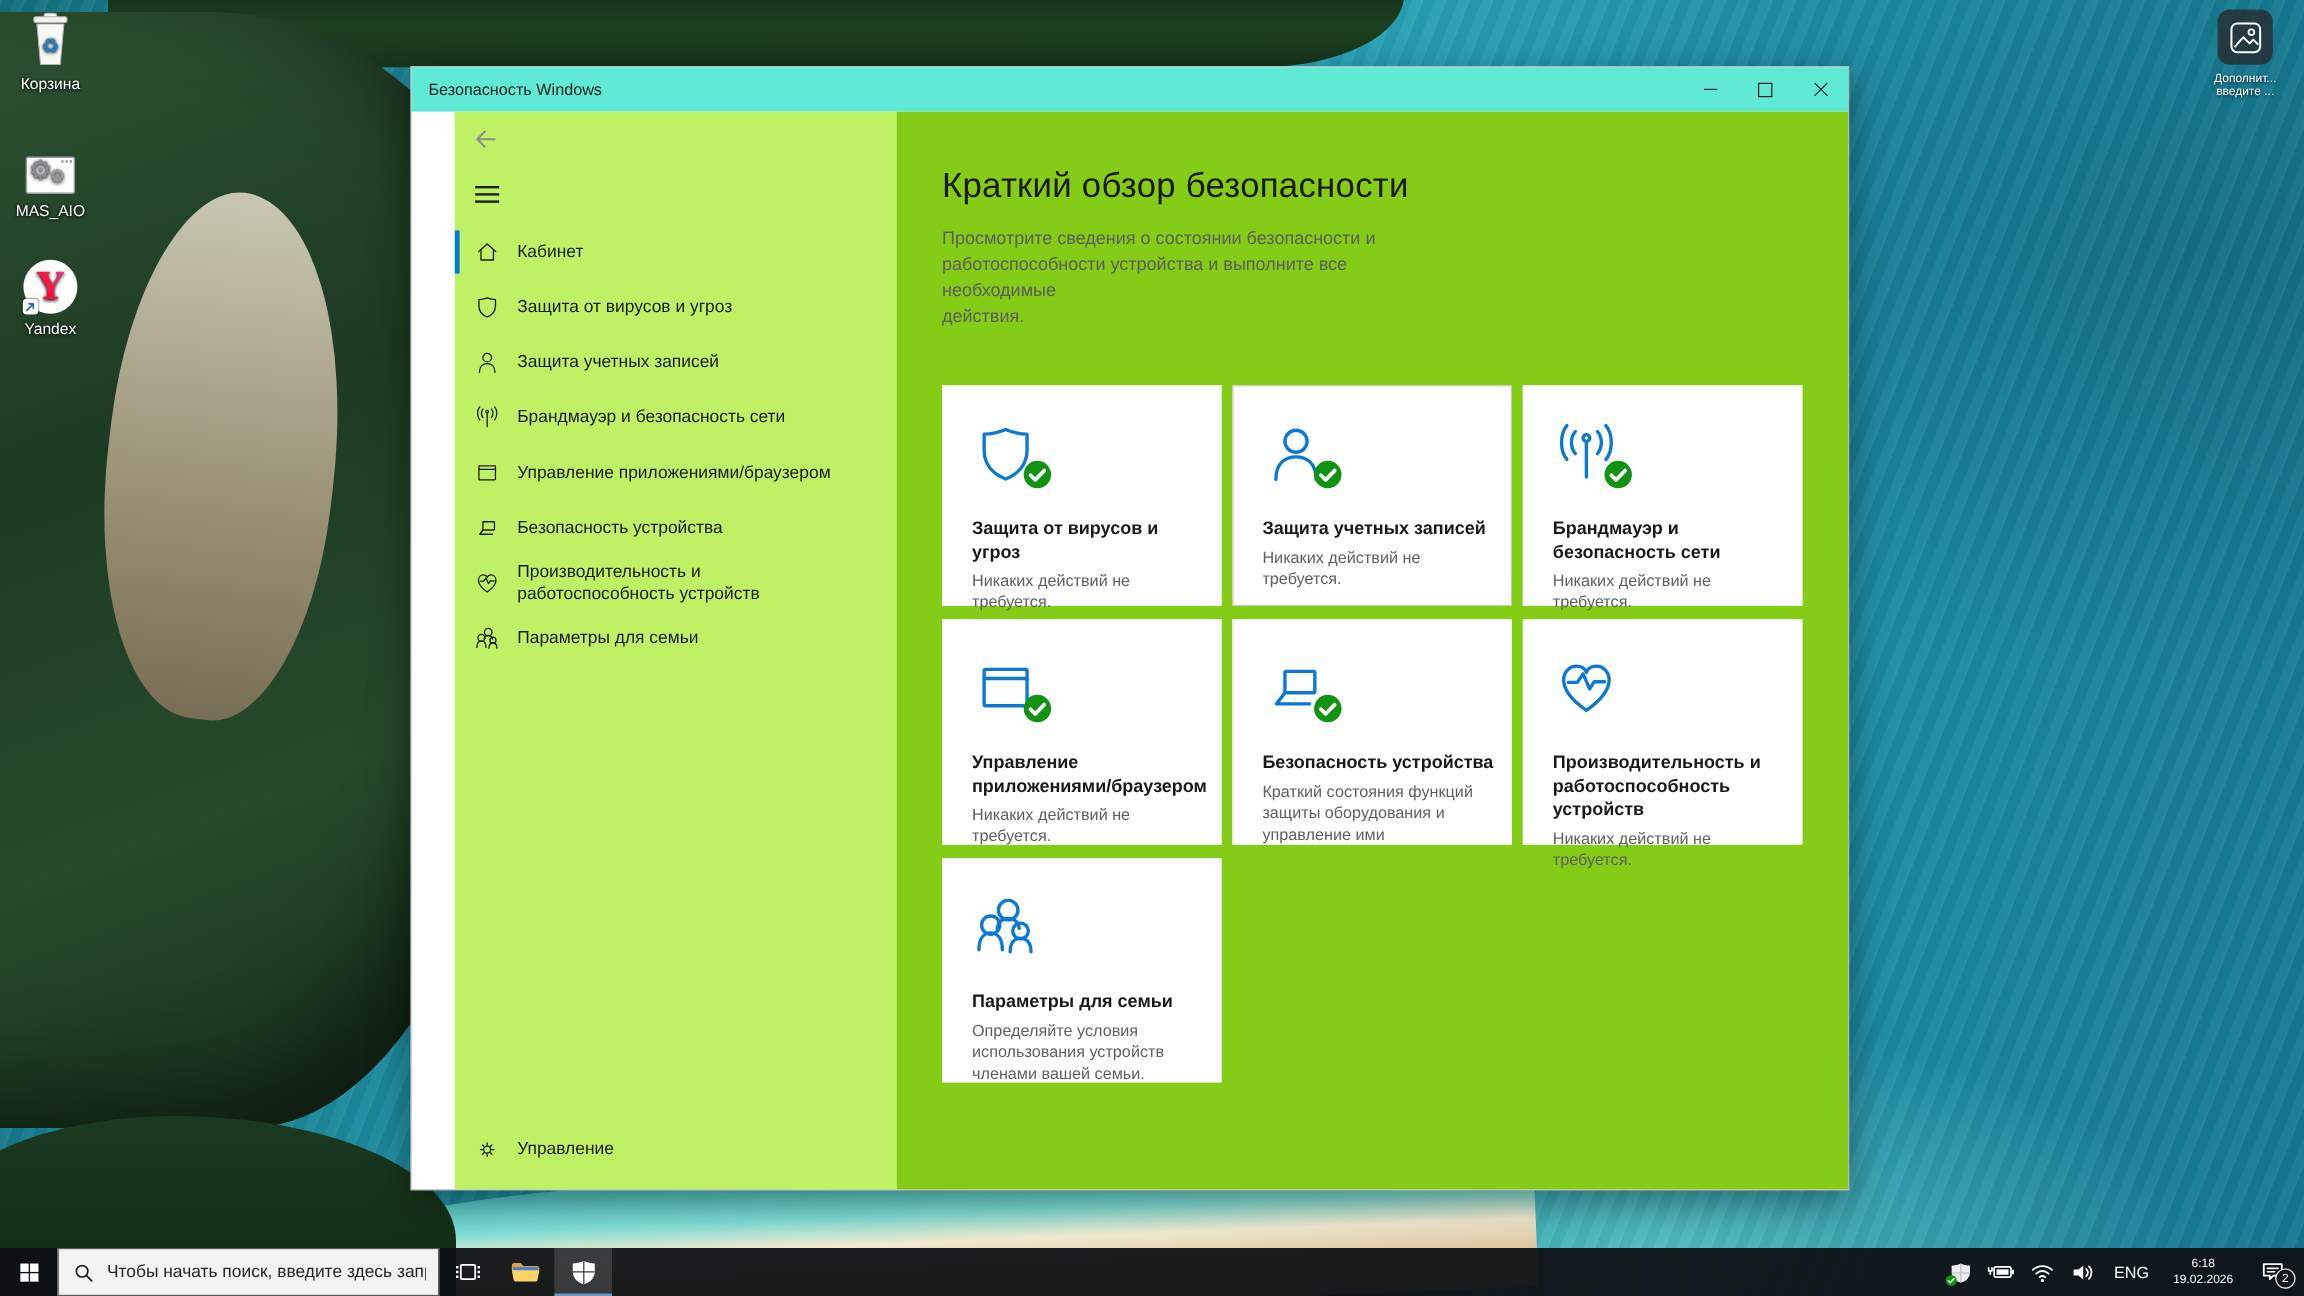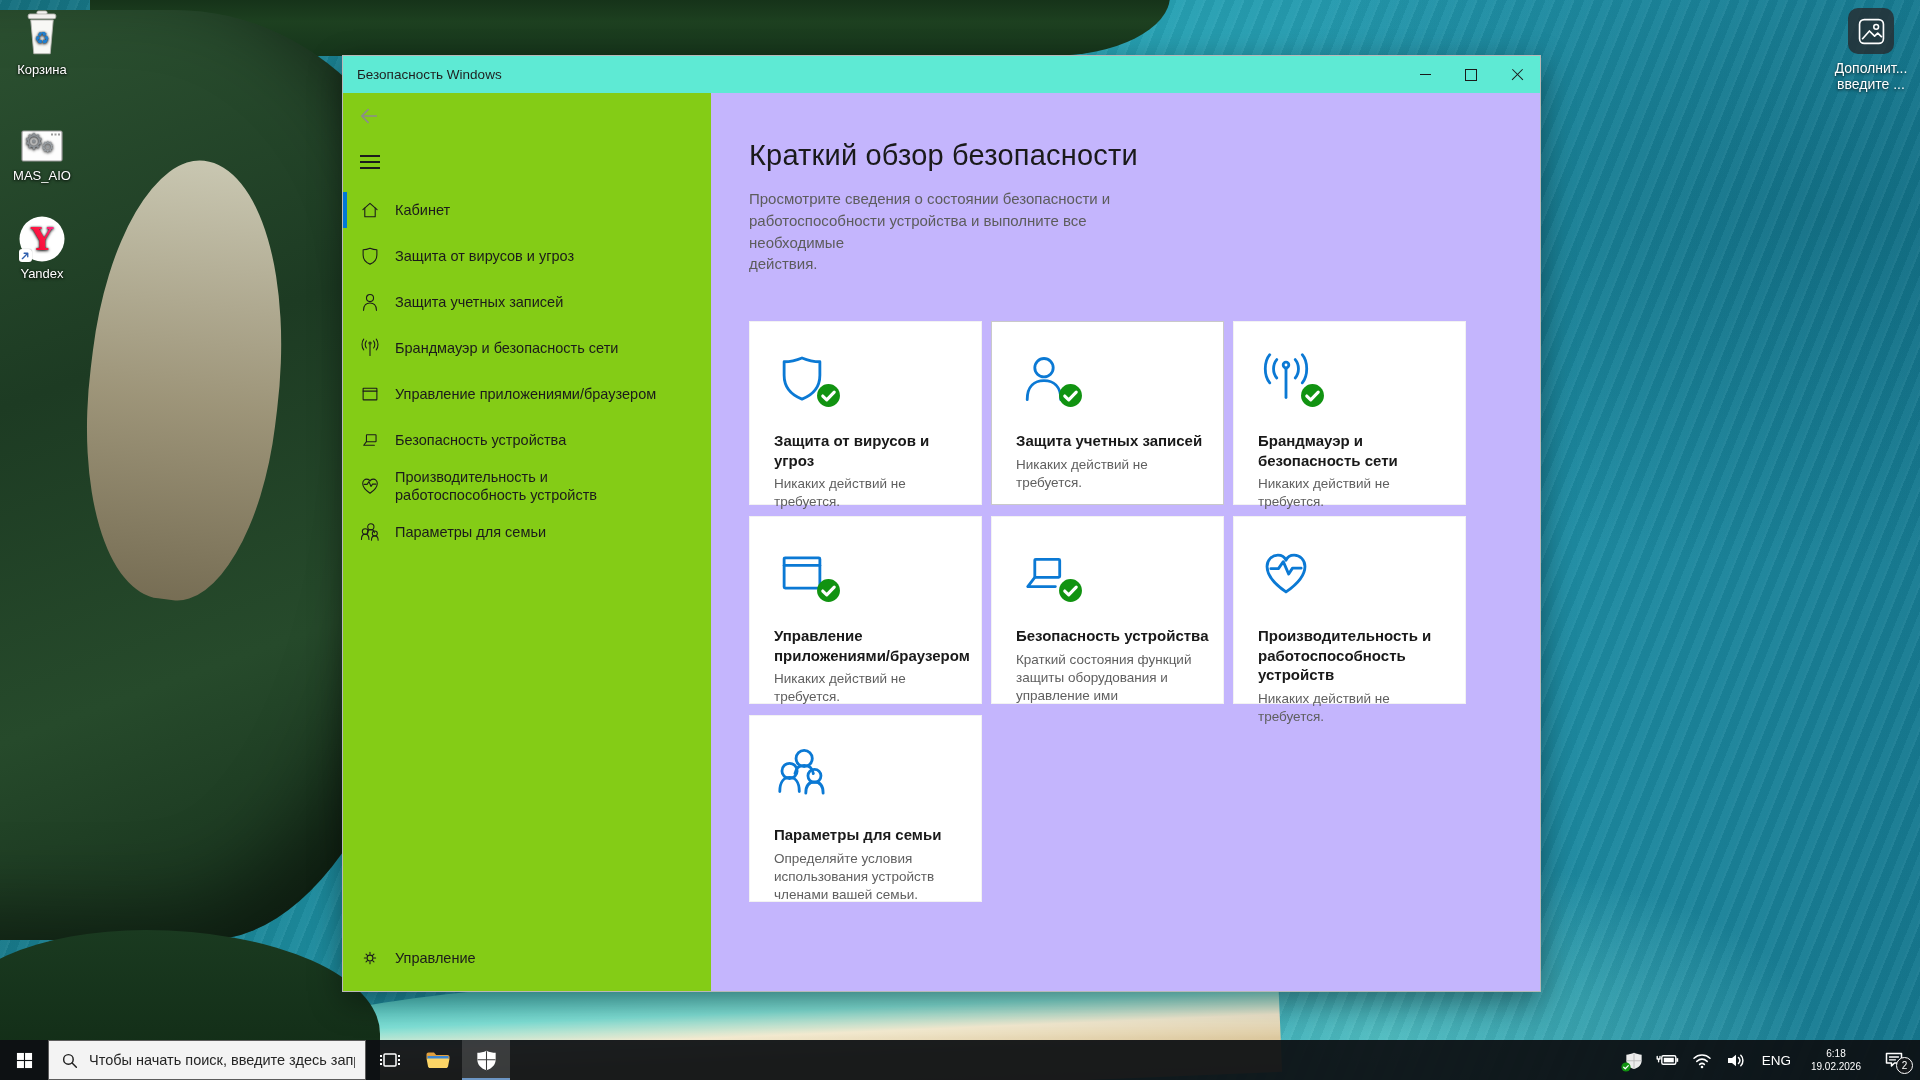--- a/index.html
+++ b/index.html
@@ -26,21 +26,21 @@
     border-radius:40% 30% 0 0 / 30px 24px 0 0;}
 
   
   .desk-icon{position:absolute;width:84px;text-align:center;color:#fff;font-size:13px;
     text-shadow:0 1px 3px rgba(0,0,0,.85),0 0 2px rgba(0,0,0,.6);cursor:default;}
   .desk-icon .ic{display:flex;justify-content:center;align-items:flex-end;height:52px;margin-bottom:4px;position:relative;}
   .desk-label{line-height:1.25;}
   #icon-recycle{left:0;top:6px;}
   #icon-mas{left:0;top:112px;}
   #icon-yandex{left:0;top:210px;}
-  #info-tile{right:4px;top:8px;width:90px;position:absolute;text-align:center;color:#fff;font-size:14px;
+  #info-tile{right:4px;top:8px;width:90px;position:absolute;text-align:center;color:#fff;font-size:10px;
     text-shadow:0 1px 3px rgba(0,0,0,.85);}
   .photos-sq{width:46px;height:46px;margin:0 auto 6px;border-radius:10px;background:rgba(38,42,46,.8);
     display:flex;align-items:center;justify-content:center;}
   .recycle-glyph{position:absolute;left:50%;top:22px;transform:translateX(-50%);color:#1f7fd0;font-size:17px;}
   .mas-wrap{position:relative;width:44px;height:36px;}
   .mas-gear1{position:absolute;left:4px;top:1px;font-size:22px;color:#8b9095;}
   .mas-gear2{position:absolute;left:21px;top:10px;font-size:15px;color:#9aa0a5;}
   .yandex-wrap{position:relative;width:46px;height:46px;}
   .shortcut-ovl{position:absolute;left:0;bottom:0;width:13px;height:13px;background:#fff;border-radius:3px;
     display:flex;align-items:center;justify-content:center;box-shadow:0 0 1px rgba(0,0,0,.5);}
@@ -51,35 +51,35 @@
   .titlebar{height:37px;display:flex;align-items:center;background:#5eead4;flex:0 0 auto;}
   .title-text{padding-left:14px;font-size:13.5px;color:#1f1f1f;flex:1;}
   .winbtn{width:46px;height:37px;display:flex;align-items:center;justify-content:center;}
   .min-glyph{width:11px;height:1.5px;background:#1a1a1a;}
   .max-glyph{width:10px;height:10px;border:1.3px solid #1a1a1a;}
   .close-glyph{position:relative;width:13px;height:13px;}
   .close-glyph::before,.close-glyph::after{content:"";position:absolute;left:-1px;top:6px;width:15px;height:1.4px;background:#1a1a1a;}
   .close-glyph::before{transform:rotate(45deg);}  .close-glyph::after{transform:rotate(-45deg);}
 
   .winbody{flex:1;display:flex;min-height:0;}
-  .sidebar{width:368px;background:#84cc16;position:relative;flex:0 0 auto;}
+  .sidebar{width:368px;background:#bef264;position:relative;flex:0 0 auto;margin-left:36px;}
   .back-btn{margin:12px 0 0 14px;width:26px;height:22px;}
   .hamburger{margin:28px 0 0 17px;width:20px;height:14px;display:flex;flex-direction:column;justify-content:space-between;}
   .hamburger span{display:block;height:1.8px;background:#1c1c1c;}
   nav{margin-top:18px;}
   .nav-item{min-height:40px;display:flex;align-items:center;gap:15px;padding:3px 8px 3px 17px;position:relative;
     font-size:14.5px;color:#1b1b1b;cursor:default;}
   .nav-item.sel::before{content:"";position:absolute;left:0;top:5px;bottom:5px;width:4px;background:#0078d7;}
   .nav-ic{flex:0 0 20px;width:20px;height:20px;color:#1b1b1b;}
   .nav-label{white-space:pre-line;line-height:1.25;}
   .settings-item{position:absolute;left:0;right:0;bottom:10px;}
 
   .icon{fill:none;stroke:currentColor;stroke-width:2.6;stroke-linecap:round;stroke-linejoin:round;}
 
-  .main{flex:1;background:#c4b5fd;overflow:hidden;}
+  .main{flex:1;background:#84cc16;overflow:hidden;}
   h1.page-h{margin:46px 0 0 38px;font-size:29px;font-weight:300;color:#1a1a1a;letter-spacing:.2px;}
   .subtitle{margin:16px 0 0 38px;width:430px;font-size:15px;line-height:1.45;color:#5c5c5c;white-space:pre-line;}
   .cards-grid{margin:46px 0 0 38px;display:grid;grid-template-columns:repeat(3,233px);grid-template-rows:184px 188px 187px;gap:11px 9px;}
   .card{background:#fff;border:1px solid #f2f2f2;box-sizing:border-box;padding:16px 10px 12px 24px;cursor:default;}
   .card.hl{border:1px solid #c9c9c9;}
   .card-iconwrap{position:relative;width:52px;height:52px;margin:14px 0 0 2px;color:#0b79d4;}
   .card-ic{width:52px;height:52px;}
   .ok-badge{position:absolute;right:-13px;bottom:-4px;width:25px;height:25px;}
   .card-title{margin-top:27px;font-size:15px;font-weight:bold;color:#191919;line-height:1.3;white-space:pre-line;}
   .card-desc{margin-top:5px;font-size:13.5px;color:#5f5f5f;line-height:1.35;white-space:pre-line;}

